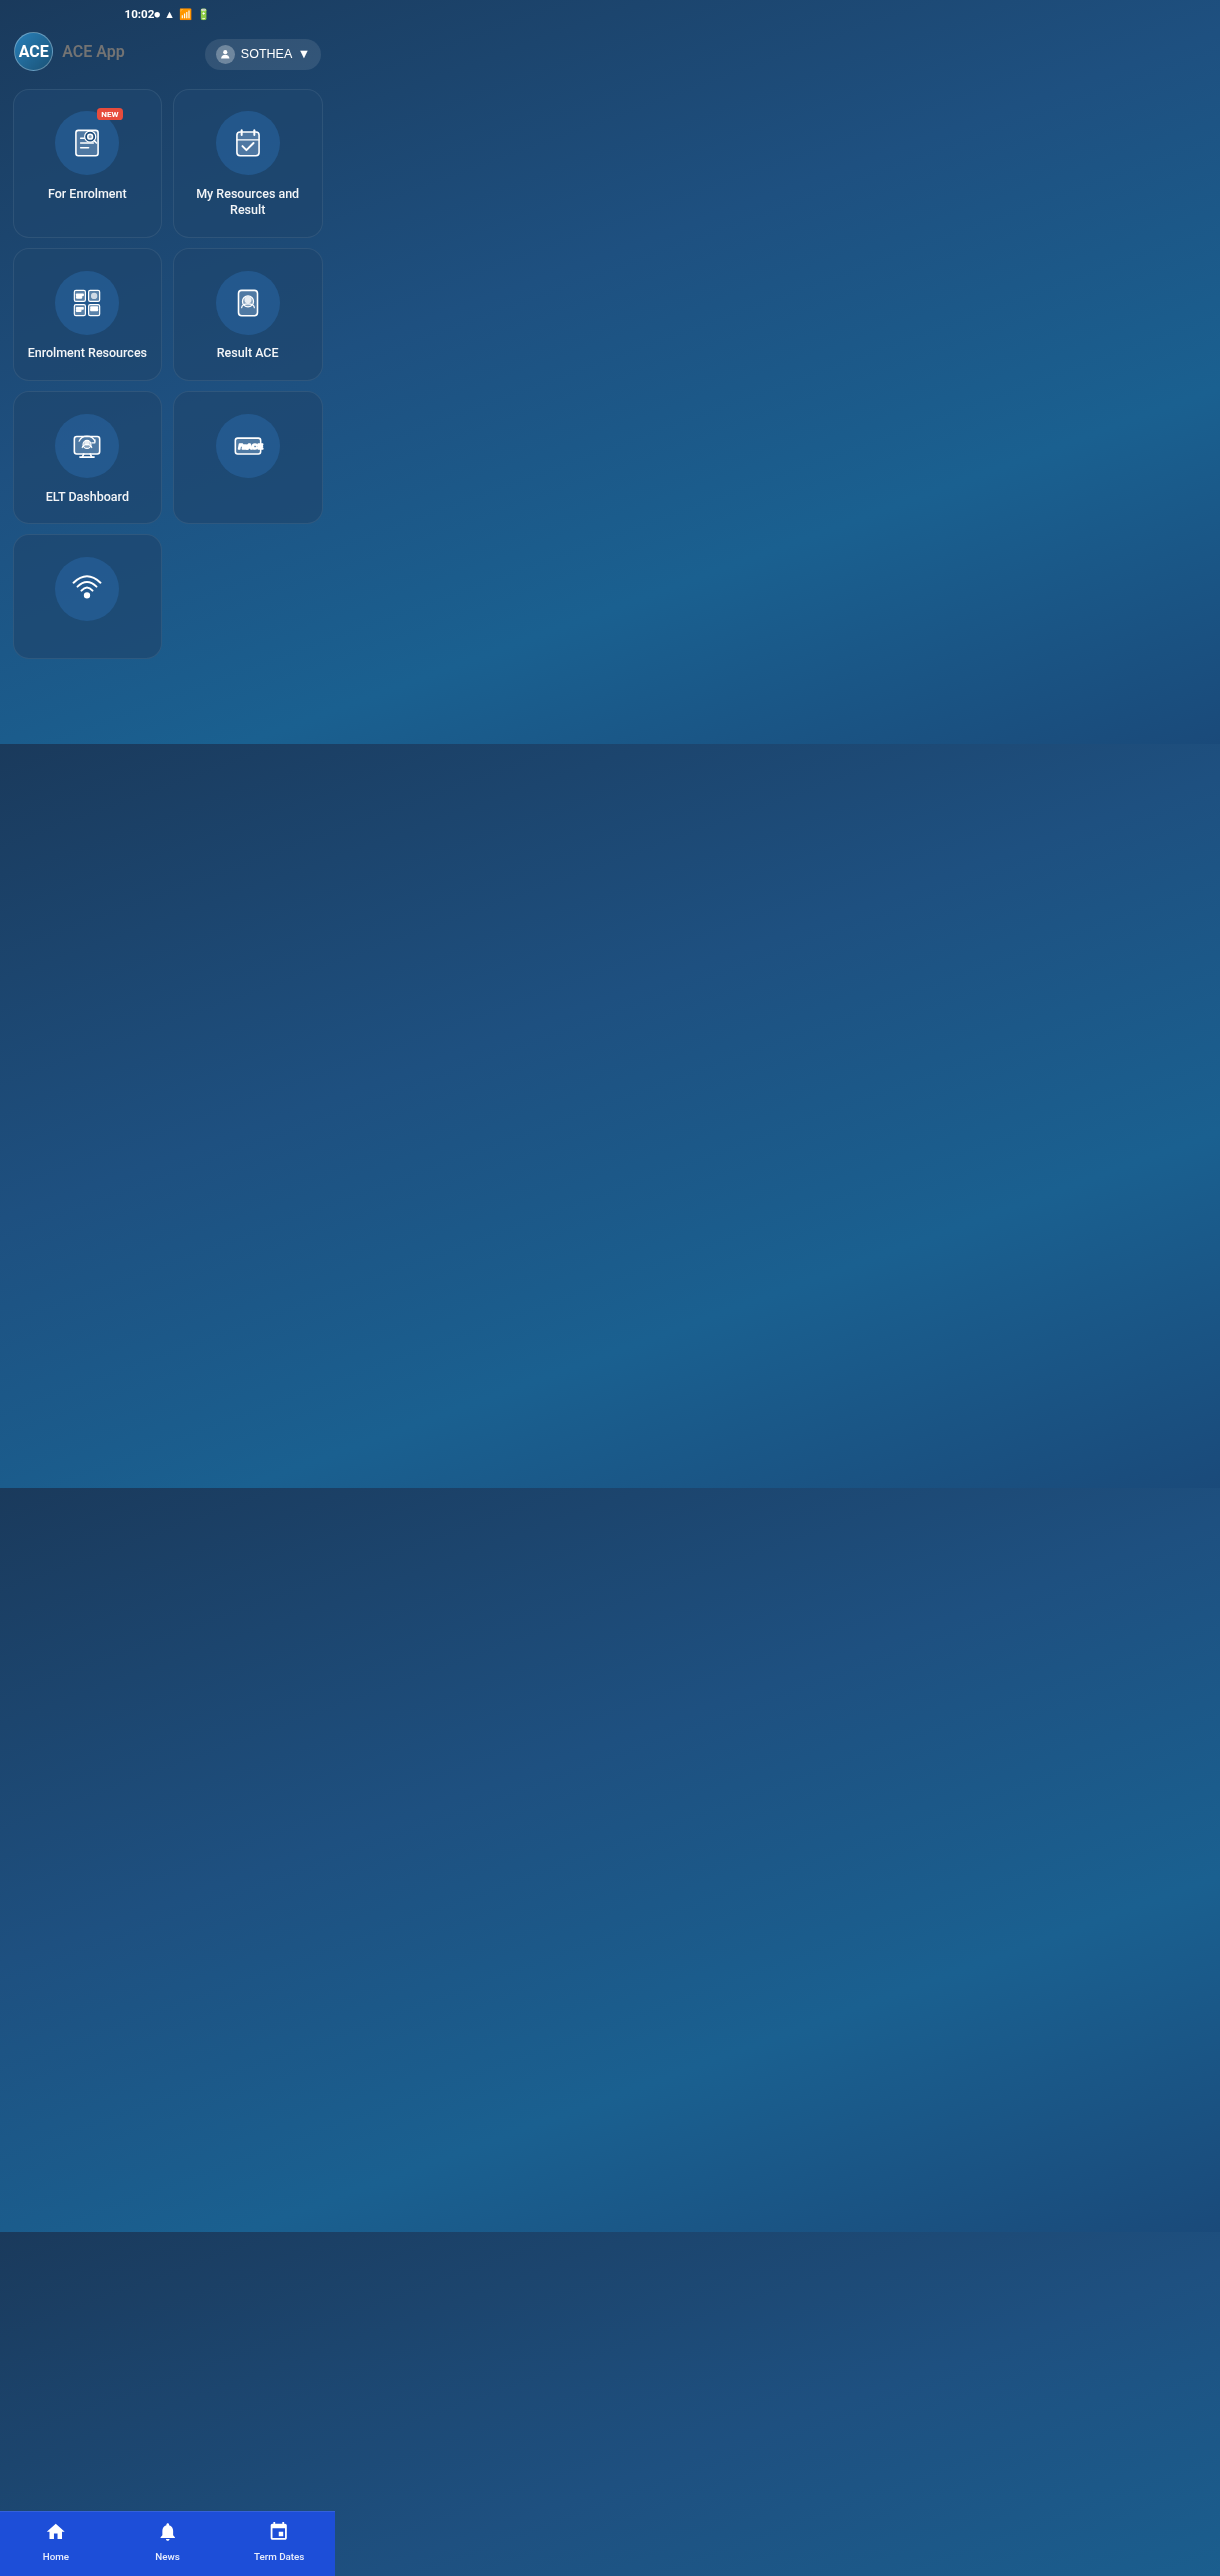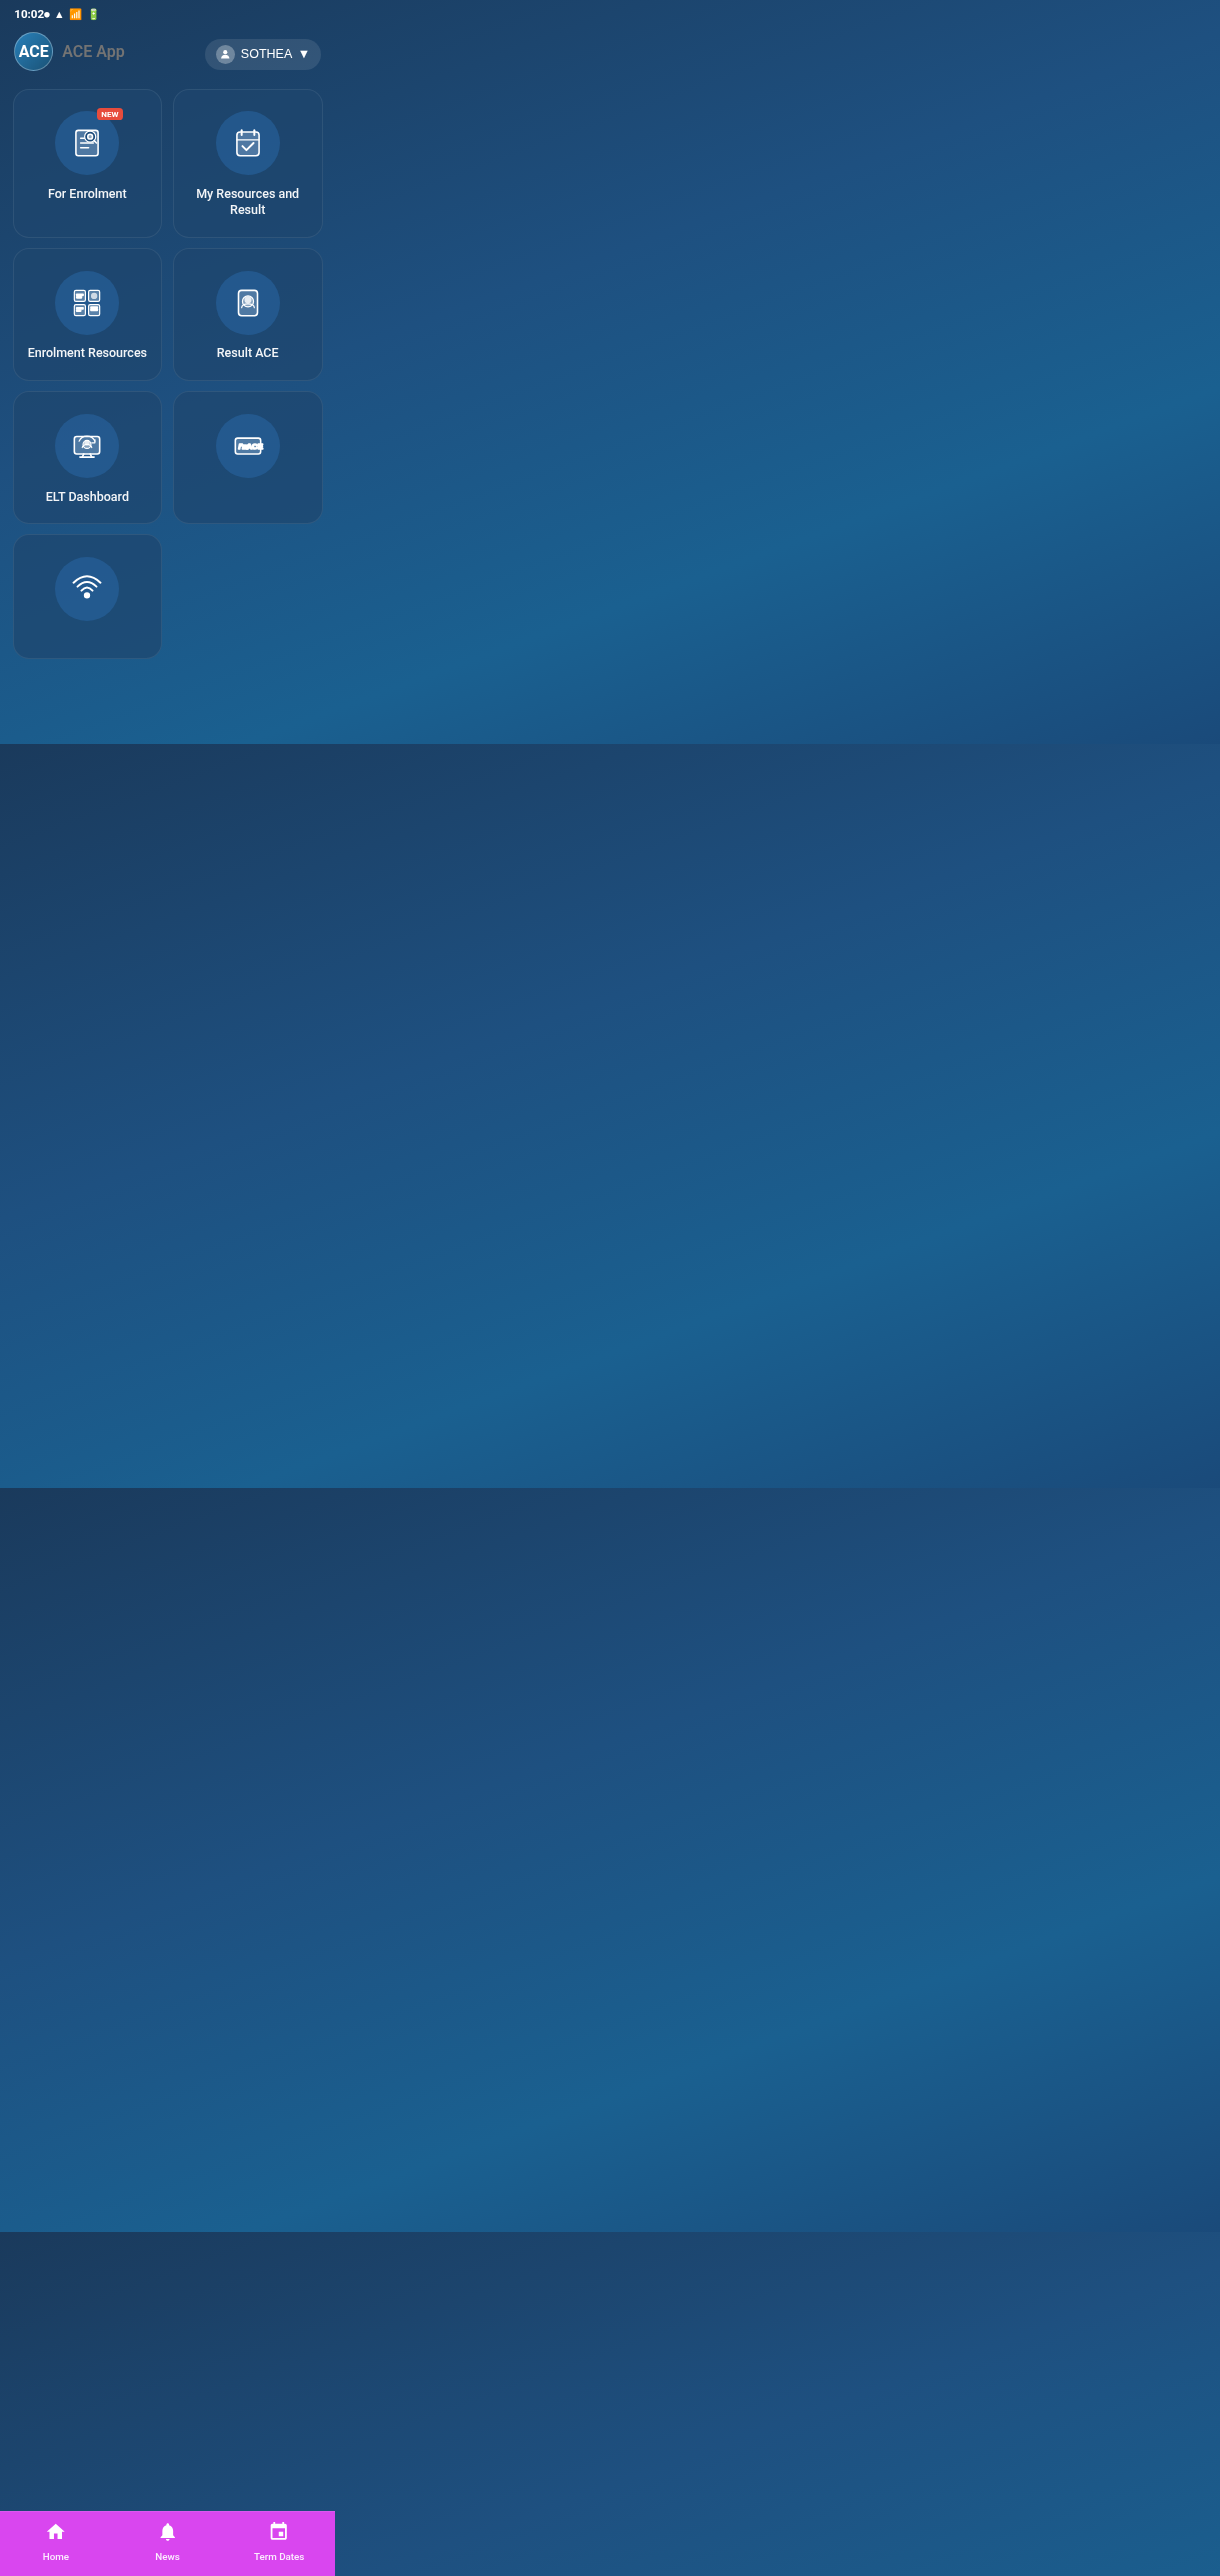--- a/index.html
+++ b/index.html
@@ -11,21 +11,21 @@
       background: linear-gradient(160deg, #1a3a5c 0%, #1e5080 40%, #1a6090 70%, #1a4a7a 100%);
       font-family: 'Roboto', Arial, sans-serif;
       color: white;
       position: relative;
       overflow-x: hidden;
     }
 
     
     .status-bar {
       display: flex;
-      justify-content: flex-start;
+      justify-content: center;
       align-items: center;
       padding: 7.2px 14.3px 3.6px;
       font-size: 11.6px;
       font-weight: 600;
     }
     .status-time { font-weight: 700; }
     .status-icons { display: flex; align-items: center; gap: 4.5px; font-size: 10.7px; }
 
     
     .header {
@@ -137,21 +137,21 @@
       border-radius: 3.6px;
       text-transform: uppercase;
     }
 
     
     .bottom-nav {
       position: fixed;
       bottom: 0;
       left: 0;
       width: 335px;
-      background: #d946ef;
+      background: #1d4ed8;
       display: flex;
       justify-content: space-around;
       align-items: center;
       padding: 9px 0 14.3px;
       border-top: 0.9px solid rgba(255,255,255,0.1);
     }
 
     .nav-item {
       display: flex;
       flex-direction: column;

